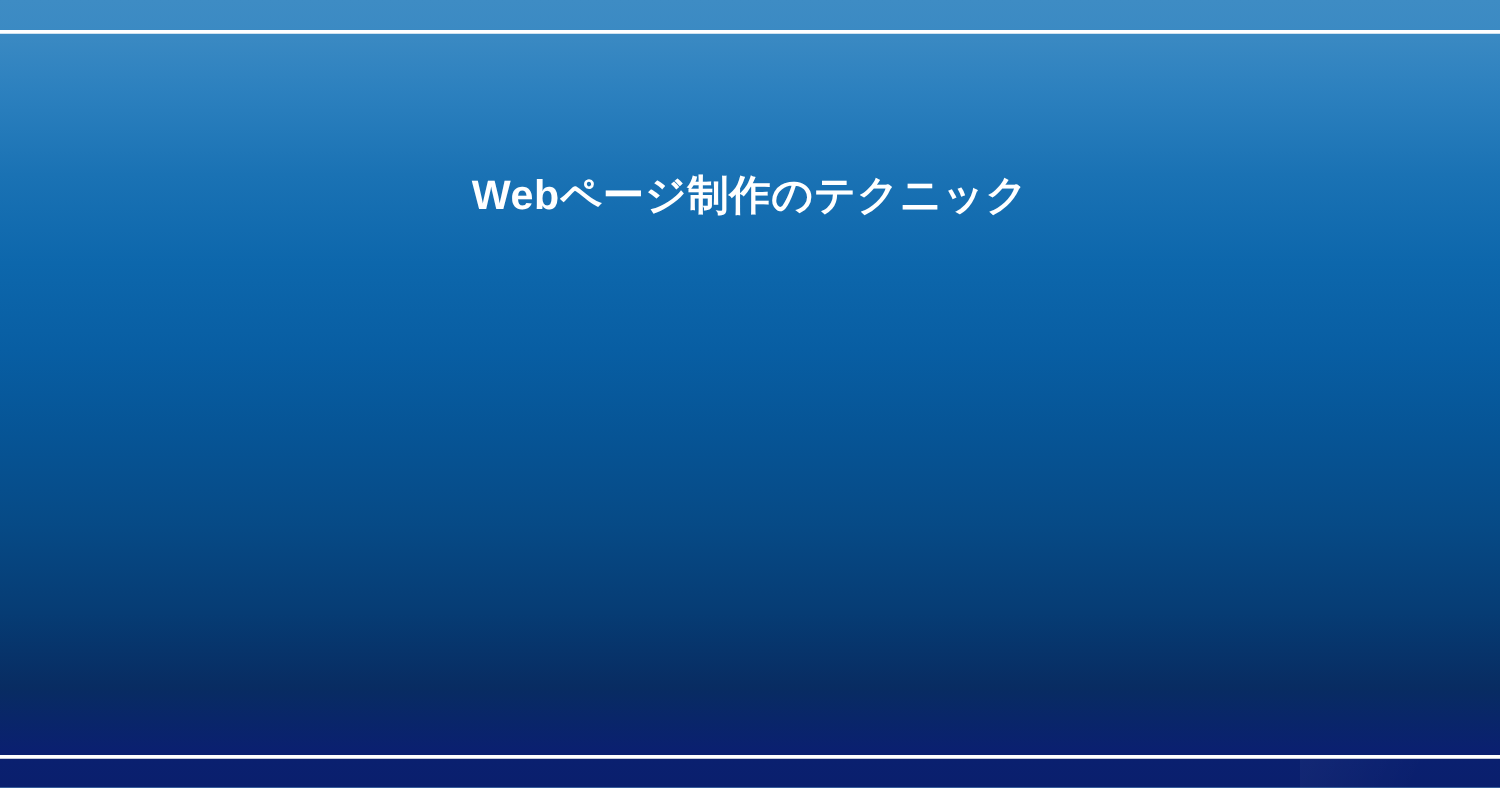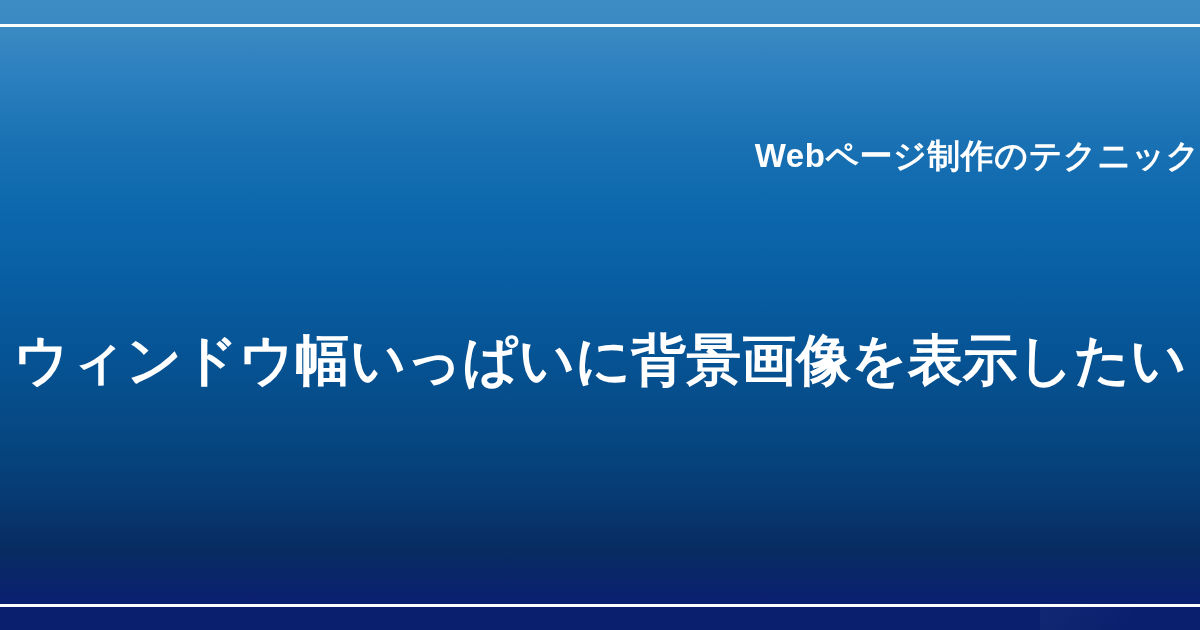--- a/index.html
+++ b/index.html
@@ -59,21 +59,21 @@
     top: 0;
     width: 1200px;
     height: 630px;
   }
 
   .subtitle {
     position: absolute;
     left: 0;
     top: 134px;
     width: 1200px;
-    text-align: right;
+    text-align: center;
     color: #ffffff;
     font-size: 33px;
     font-weight: bold;
     line-height: 44px;
     letter-spacing: 0.5px;
     white-space: nowrap;
   }
 
   .title {
     position: absolute;
@@ -103,20 +103,19 @@
 </head>
 <body>
 
 <div class="banner">
 
   <div class="rule rule-top"></div>
 
   <div class="content">
     <div class="subtitle">Webページ制作のテクニック</div>
 
-    <div class="title">ウィンドウ幅いっぱいに背景画像を表示したい</div>
   </div>
 
   <div class="rule rule-bottom"></div>
 
   <div class="noise"></div>
 
 </div>
 
 </body></html>

